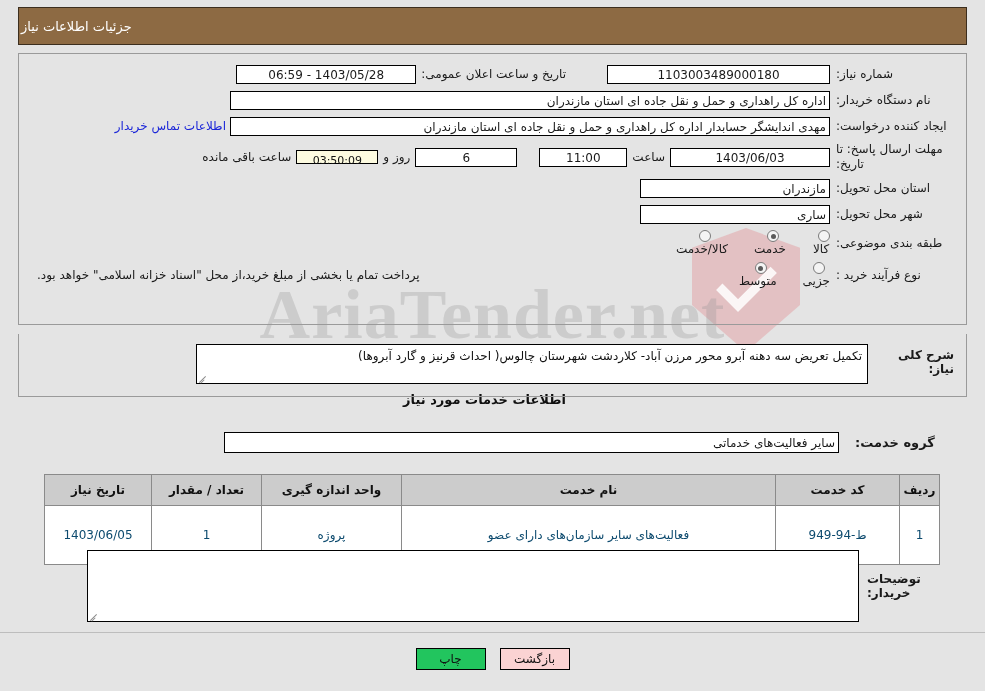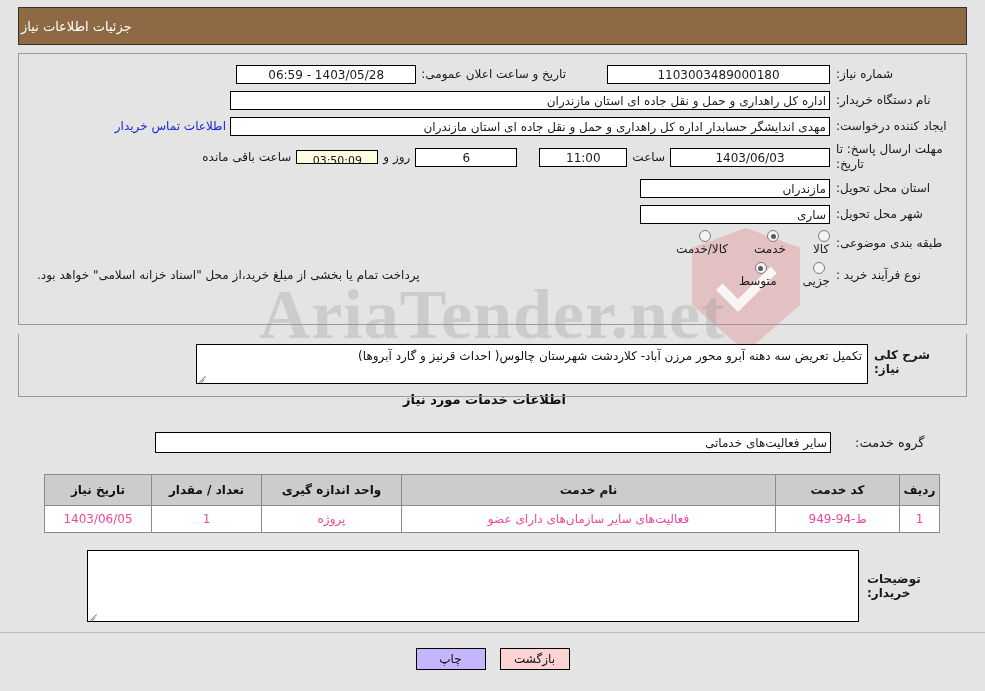--- a/index.html
+++ b/index.html
@@ -202,21 +202,21 @@
   }
   .desc-row {
     display: flex;
     align-items: flex-start;
     padding: 10px 12px 0 12px;
   }
   .desc-lbl {
     font-size: 12px;
     font-weight: bold;
     width: 80px;
-    text-align: left;
+    text-align: right;
     padding-left: 6px;
     padding-top: 4px;
     flex: 0 0 auto;
   }
   .ta {
     border: 1px solid #000;
     background: #fff;
     box-sizing: border-box;
     font-family: "DejaVu Sans", "Liberation Sans", sans-serif;
     font-size: 12px;
@@ -260,24 +260,24 @@
     top: 432px;
     right: 18px;
     left: 18px;
     display: flex;
     align-items: center;
     justify-content: flex-start;
     z-index: 2;
   }
   .svc-lbl {
     font-size: 13px;
-    font-weight: normal;
+    font-weight: bold;
     width: 112px;
     text-align: left;
-    padding-left: 24px;
+    padding-left: 16px;
     flex: 0 0 auto;
   }
 
   
   .tbl-wrap {
     position: absolute;
     top: 474px;
     right: 45px;
     left: 45px;
     z-index: 2;
@@ -295,22 +295,22 @@
     height: 28px;
     color: #111;
     text-align: center;
   }
   table.grid td {
     background: #ffffff;
     border: 1px solid #8a8a8a;
     font-size: 12px;
     height: 26px;
     text-align: center;
-    color: #ec4899;
-    padding: 0 4px;
+    color: #0c4a6e;
+    padding: 16px 4px;
   }
 
   
   .notes-row {
     position: absolute;
     top: 550px;
     right: 18px;
     left: 18px;
     display: flex;
     align-items: flex-start;
@@ -341,21 +341,21 @@
     border: 1px solid #000;
     height: 22px;
     min-width: 70px;
     font-family: "DejaVu Sans", "Liberation Sans", sans-serif;
     font-size: 12px;
     cursor: pointer;
     padding: 0 12px;
     line-height: 20px;
     box-sizing: border-box;
   }
-  .btn-print  { background: #c4b5fd; color: #111; }
+  .btn-print  { background: #22c55e; color: #111; }
   .btn-back   { background: #fbd3d3; color: #111; }
 
   .bottom-line {
     position: absolute;
     top: 632px;
     right: 0; left: 0;
     border-top: 1px solid #bdbdbd;
   }
 </style>
 </head>
@@ -457,21 +457,21 @@
     </div>
   </div>
 </div>
 
 <div class="sec-heading">
   <span>اطلاعات خدمات مورد نیاز</span>
 </div>
 
 <div class="svc-row">
   <span class="svc-lbl">گروه خدمت:</span>
-  <div class="fld right" style="width:676px;height:21px;line-height:21px">سایر فعالیت‌های خدماتی</div>
+  <div class="fld right" style="width:615px;height:21px;line-height:21px">سایر فعالیت‌های خدماتی</div>
 </div>
 
 <div class="tbl-wrap">
   <table class="grid">
     <colgroup>
       <col style="width:40px">
       <col style="width:124px">
       <col style="width:374px">
       <col style="width:140px">
       <col style="width:110px">

